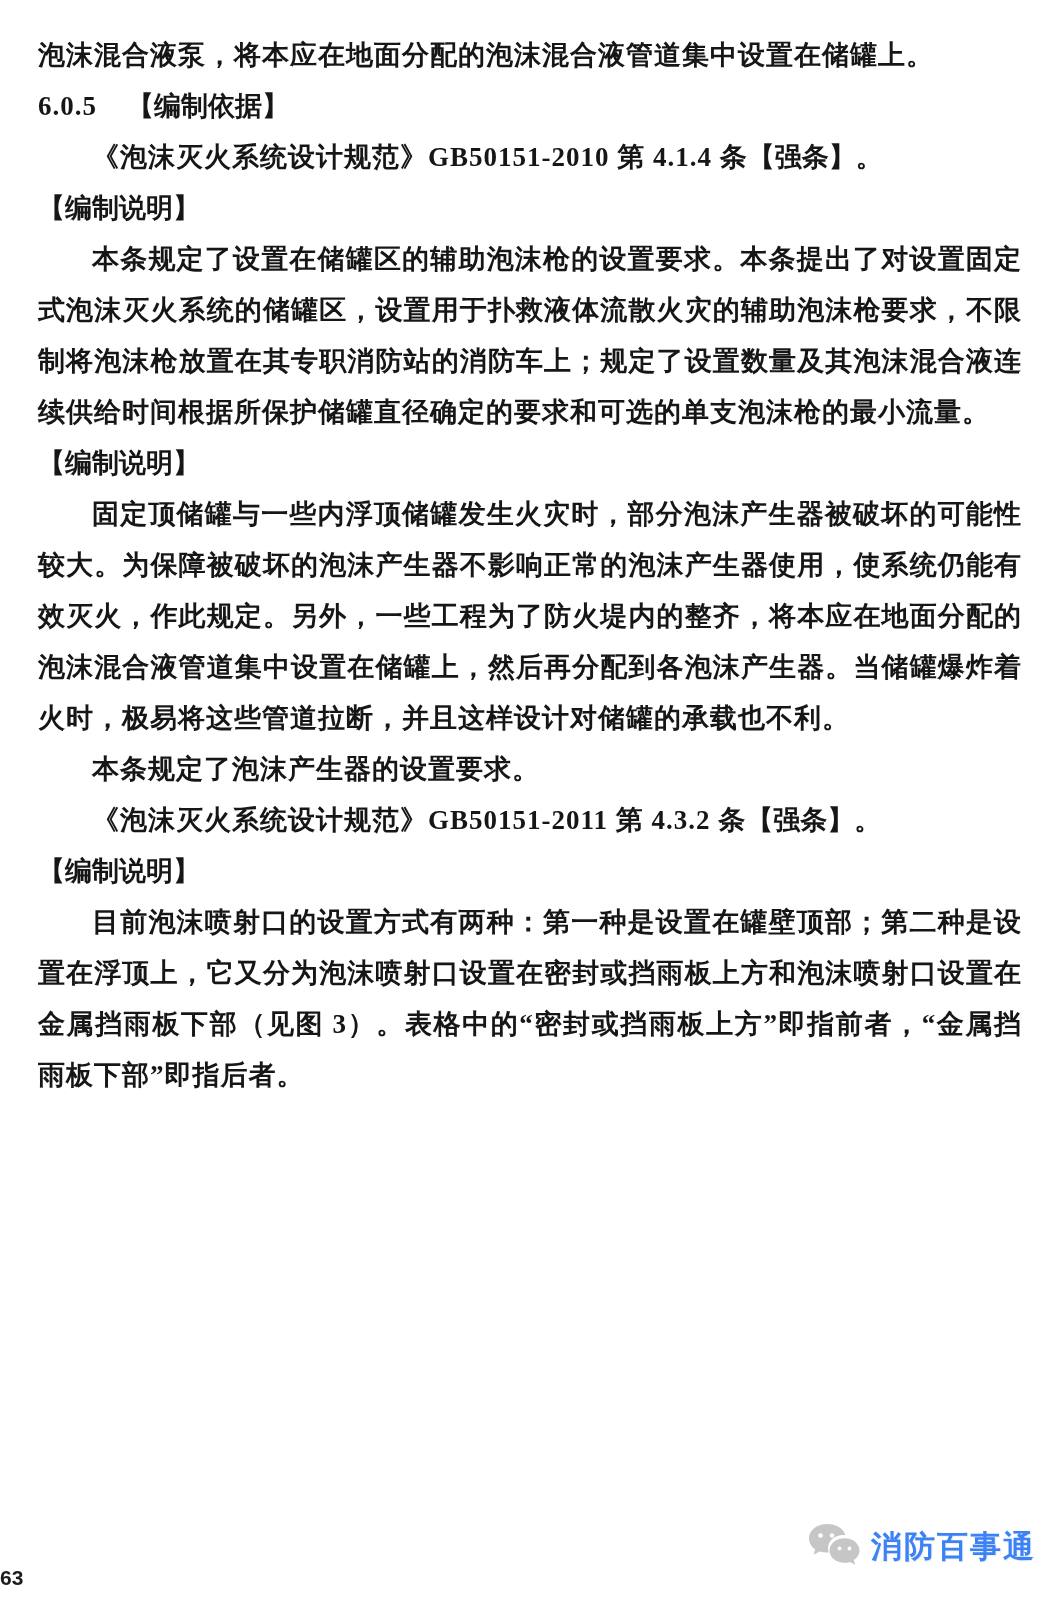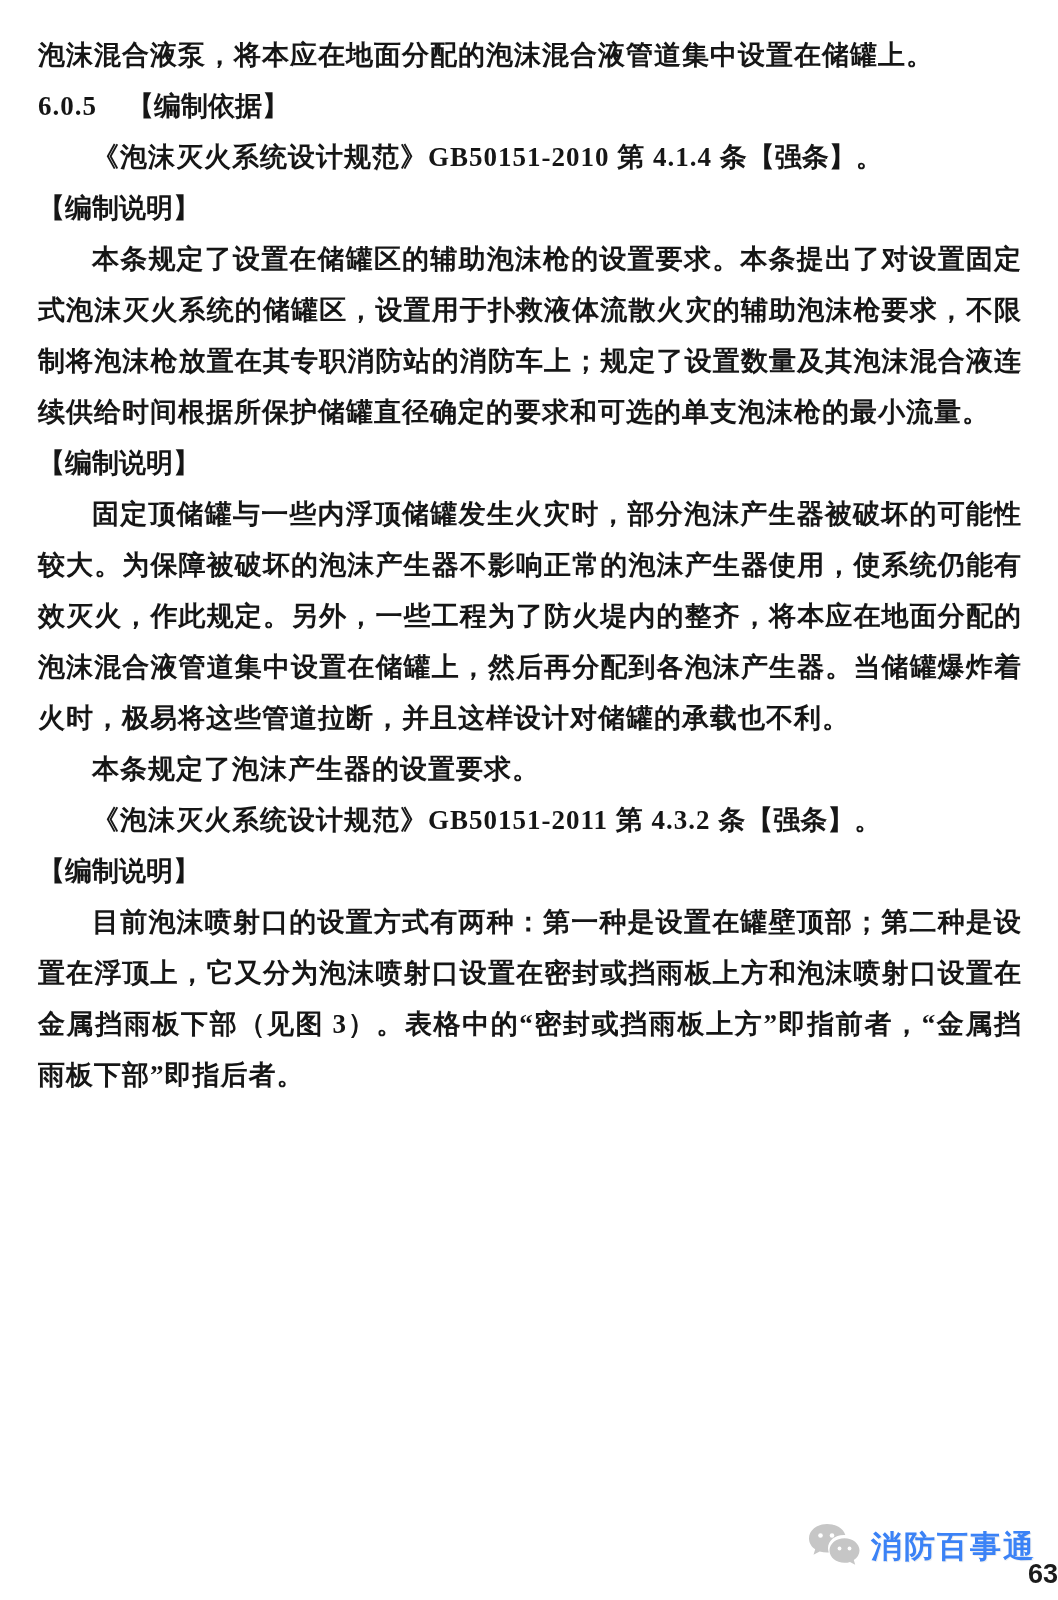--- a/index.html
+++ b/index.html
@@ -40,22 +40,22 @@
   }
   .hb {
     font-family: "Liberation Sans", "DejaVu Sans", sans-serif;
     font-weight: 700;
     letter-spacing: 0;
   }
   .footer-num {
     position: absolute;
     left: 0; right: 0;
     bottom: 10px;
-    text-align: right;
-    font-size: 27px;
+    text-align: left;
+    font-size: 21px;
     font-weight: 700;
     font-family: "Liberation Sans", "DejaVu Sans", sans-serif;
     color: #1c1c1c;
   }
   .watermark {
     position: absolute;
     right: 22px;
     bottom: 32px;
     display: flex;
     align-items: flex-end;

